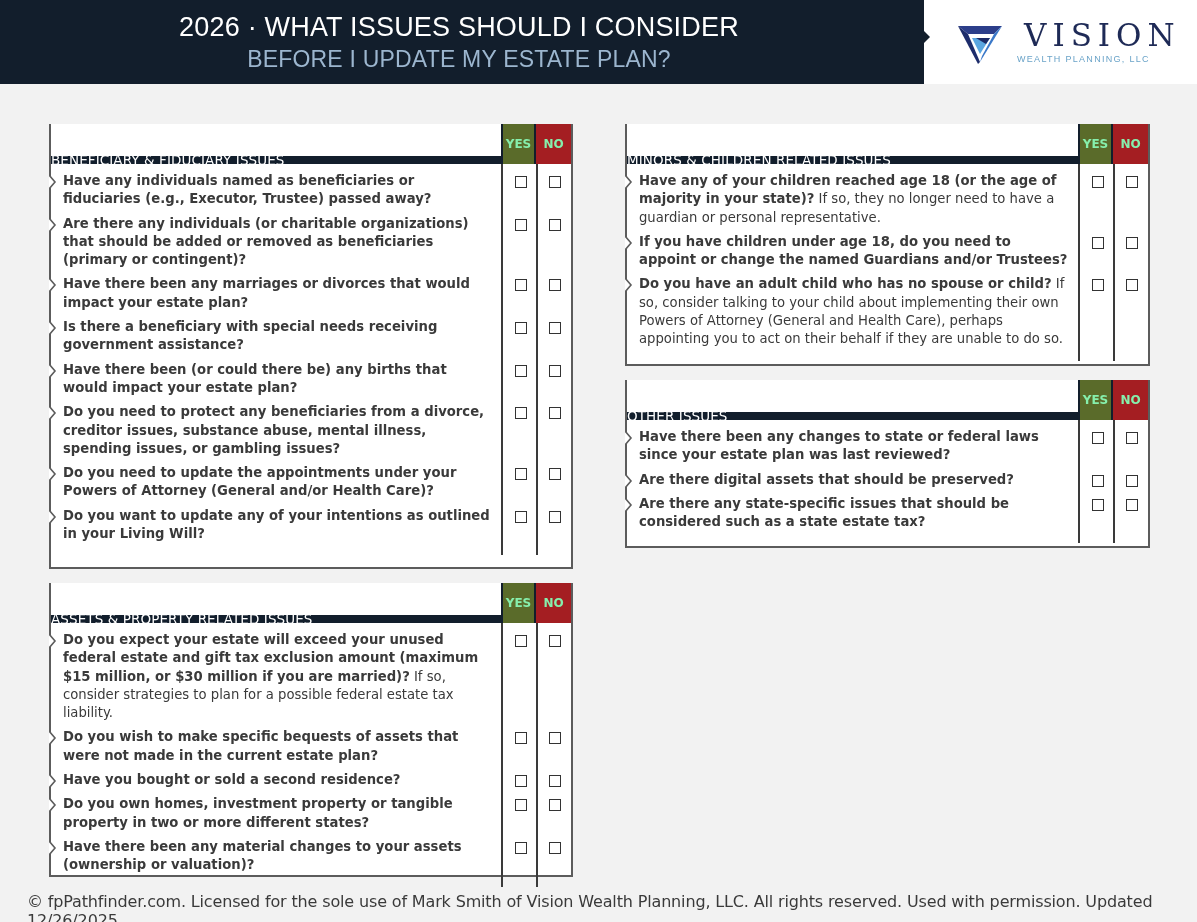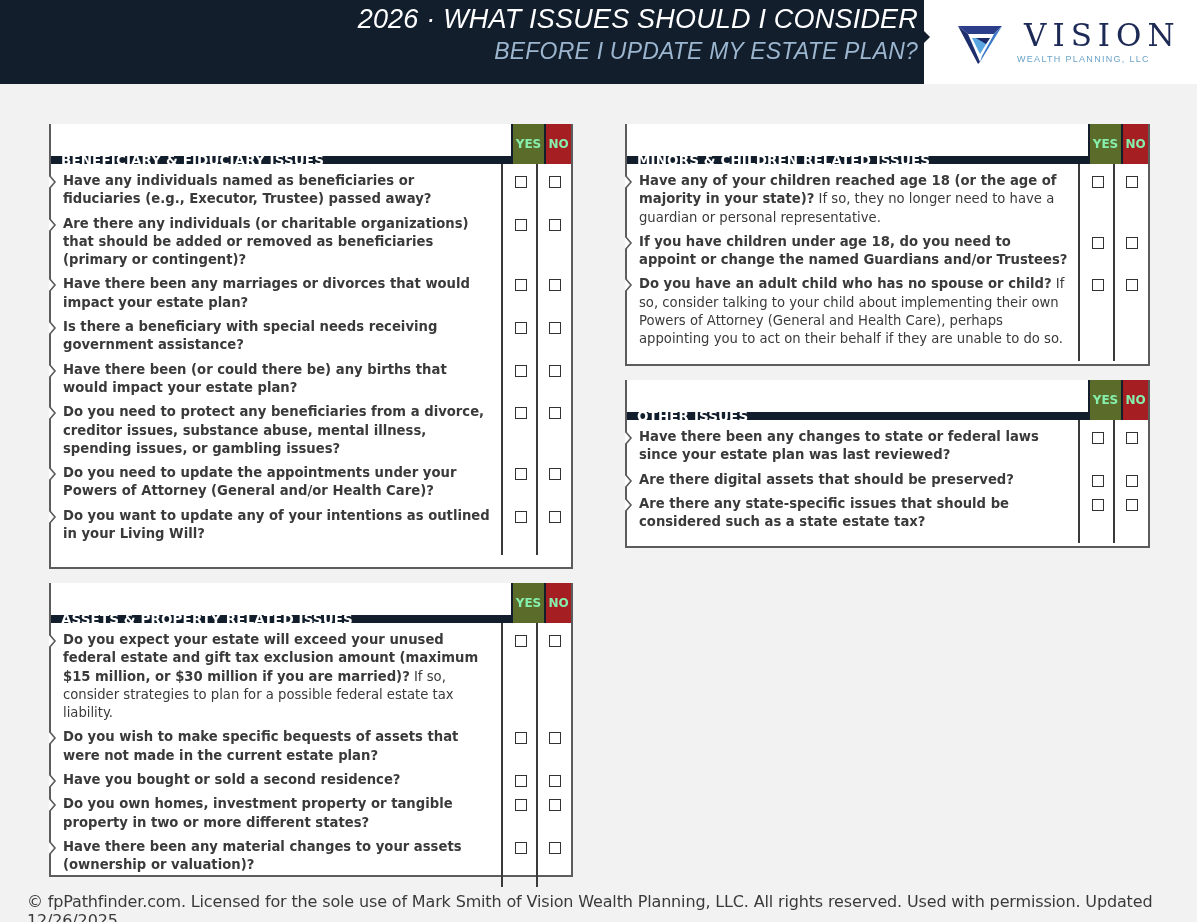--- a/index.html
+++ b/index.html
@@ -1,34 +1,34 @@
 <!DOCTYPE html>
 <html><head>
 <meta charset="utf-8">
 <style>
   * { box-sizing: border-box; margin: 0; padding: 0; }
   html, body { width: 1197px; height: 922px; overflow: hidden; }
   body { background: #f2f2f2; font-family: "DejaVu Sans", "Liberation Sans", sans-serif; color: #3a3a3a; position: relative; }
 
   .header { position: absolute; left: 0; top: 0; width: 1197px; height: 84px; background: #121e2c; }
-  .header-title { position: absolute; left: 0; top: 3px; width: 918px; text-align: right; font-family: "Liberation Sans", sans-serif; font-weight: 300; font-style: italic; }
+  .header-title { position: absolute; left: 0; top: 11px; width: 918px; text-align: center; font-family: "Liberation Sans", sans-serif; font-weight: 300; }
   .header-line1 { color: #ffffff; font-size: 27px; line-height: 33px; letter-spacing: 0.2px; }
   .header-line2 { color: #9cb6cf; font-size: 23px; line-height: 30px; letter-spacing: 0.2px; }
   .logo-box { position: absolute; left: 924px; top: 0; width: 273px; height: 84px; background: #ffffff; }
   .logo-notch { position: absolute; left: 924px; top: 31px; width: 0; height: 0; border-top: 6px solid transparent; border-bottom: 6px solid transparent; border-left: 6px solid #121e2c; }
   .logo-mark { position: absolute; left: 34px; top: 24px; width: 44px; height: 40px; }
   .logo-name { position: absolute; left: 100px; top: 18px; font-family: "DejaVu Serif", serif; font-size: 31px; color: #1e2a56; letter-spacing: 6px; line-height: 34px; }
   .logo-sub { position: absolute; left: 93px; top: 54px; font-family: Liberation Sans, sans-serif; font-size: 9px; color: #6aa3c8; letter-spacing: 1.3px; }
 
   .panel { position: absolute; background: #fff; border: 2px solid #5c5c5c; border-top: none; }
   .panel-head { display: flex; height: 40px; }
-  .panel-title { flex: 1; background: #121e2c; color: #fff; font-weight: bold; font-size: 13.5px; display: flex; align-items: center; padding-left: 10px; letter-spacing: 0.1px; margin-top: 32px; }
+  .panel-title { flex: 1; background: #121e2c; color: #fff; font-weight: normal; font-size: 13.5px; display: flex; align-items: center; letter-spacing: 0.1px; margin-top: 32px; }
   .col-yes, .col-no { width: 33px; color: #86efac; font-weight: bold; font-size: 12px; display: flex; align-items: center; justify-content: center; }
   .col-yes { background: #5a6b2a; border-left: 2px solid #121e2c; }
-  .col-no { background: #a41e22; border-left: 2px solid #121e2c; width: 27px; }
+  .col-no { background: #a41e22; border-left: 2px solid #121e2c; width: 37px; }
   .panel-body { position: relative; padding: 8px 0 6px 0; }
   .panel-body::before { content: ""; position: absolute; top: 0; bottom: 0; right: 33px; border-left: 2px solid #3a3a3a; }
   .panel-body::after { content: ""; position: absolute; top: 0; bottom: 0; right: 68px; border-left: 2px solid #3a3a3a; }
   .row { display: flex; position: relative; margin-bottom: 6px; }
   .row-text { flex: 1; padding-left: 12px; padding-right: 12px; font-size: 13.2px; line-height: 18.3px; color: #3a3a3a; }
   .row-text b { font-weight: bold; text-align: right; }
   .row-text .norm { font-weight: normal; }
   .row-arrow { position: absolute; left: -2px; top: 3px; width: 8px; height: 14px; }
   .cb-cell { width: 35px; display: flex; justify-content: center; padding-top: 4px; }
   .cb-cell.no { width: 33px; }

